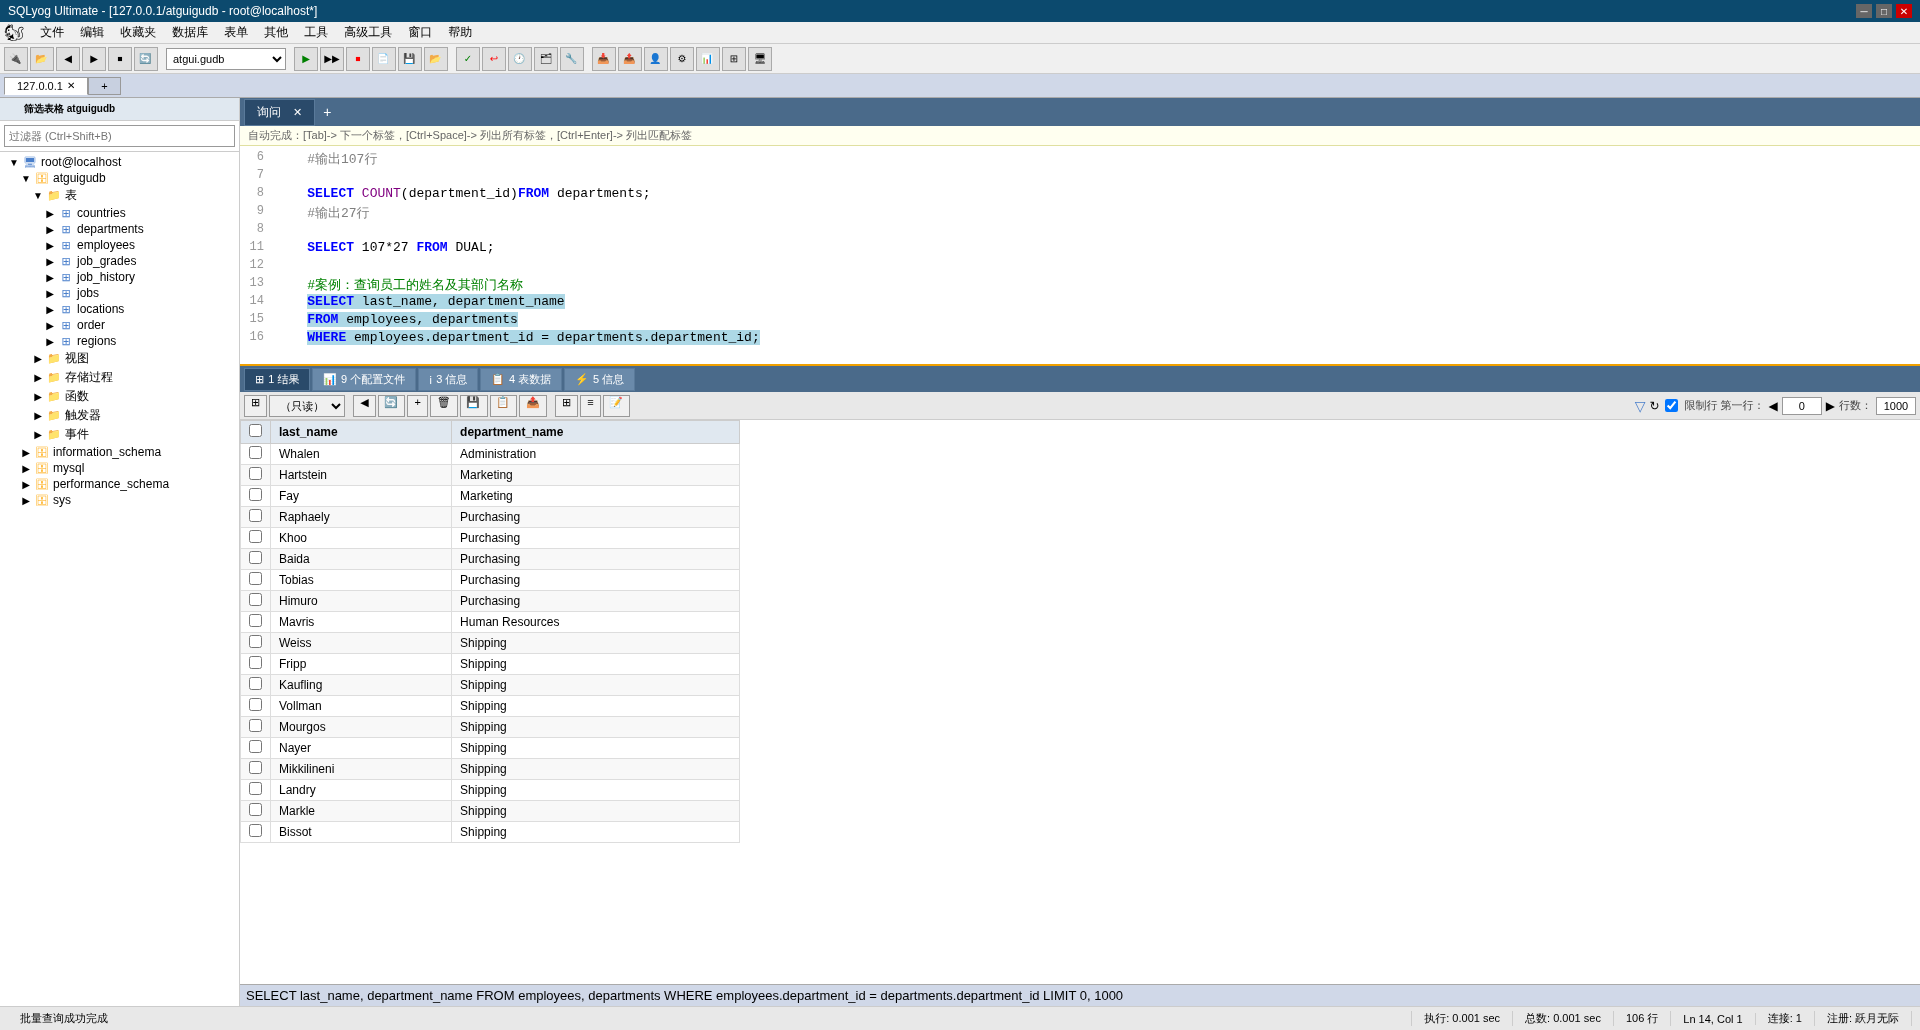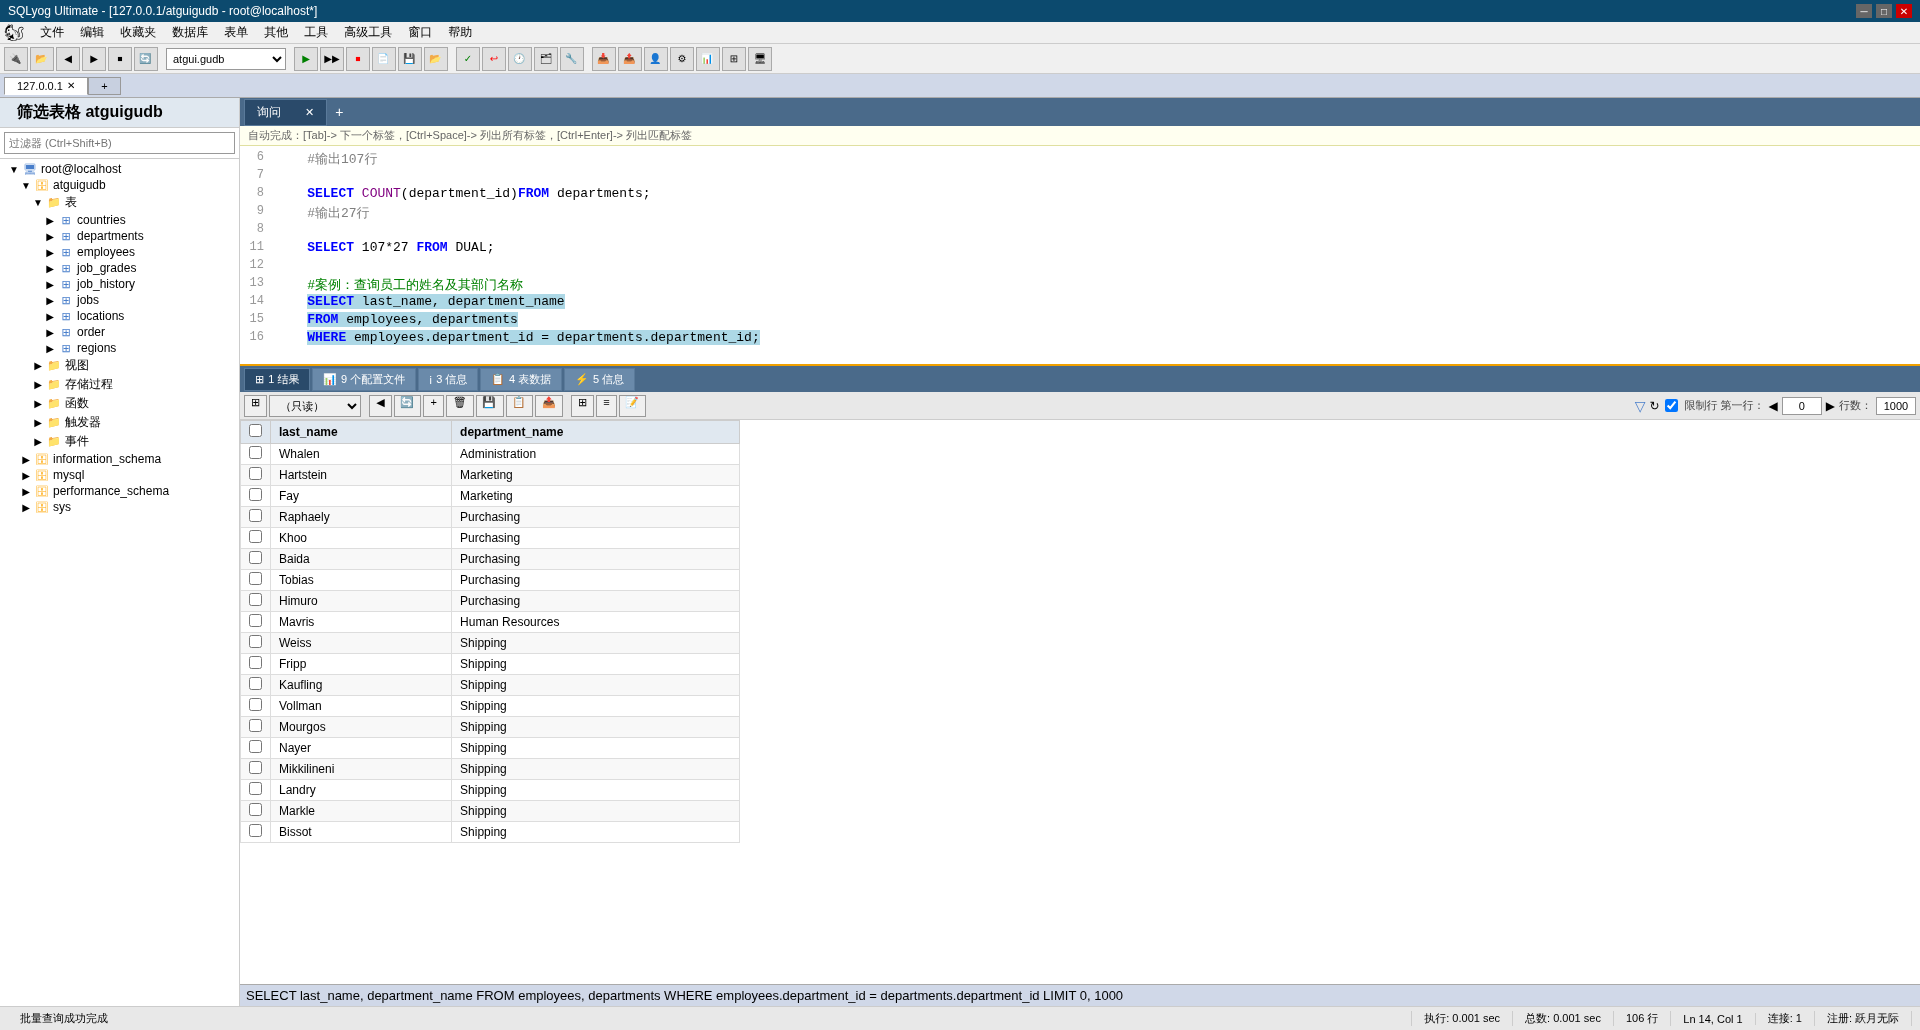--- a/index.html
+++ b/index.html
@@ -41,21 +41,21 @@
     .tree-icon { width: 16px; height: 14px; display: inline-flex; align-items: center; justify-content: center; margin-right: 3px; font-size: 11px; }
     .icon-db { color: #ffa500; }
     .icon-table { color: #4a7fcb; }
     .icon-folder { color: #f0c040; }
 
     
     #editor-area { flex: 1; display: flex; flex-direction: column; background: #fff; }
     
     
     #query-tab-bar { background: #4a6a8a; height: 28px; display: flex; align-items: center; padding: 0 4px; }
-    .query-tab { background: #6a8aaa; color: #fff; padding: 4px 12px; font-size: 12px; cursor: pointer; border: 1px solid #5a7a9a; display: flex; align-items: center; gap: 24px; }
+    .query-tab { background: #6a8aaa; color: #fff; padding: 4px 12px; font-size: 12px; cursor: pointer; border: 1px solid #5a7a9a; display: flex; align-items: center; gap: 12px; }
     .query-tab.active { background: #2a4a6a; }
     .tab-plus { color: #fff; padding: 4px 8px; cursor: pointer; font-size: 14px; }
 
     
     #autocomplete-bar { background: #fffff0; border-bottom: 1px solid #e0e0a0; padding: 2px 8px; font-size: 11px; color: #666; }
 
     
     #sql-editor { flex: 0 0 220px; background: #fff; overflow: auto; font-family: 'Courier New', monospace; font-size: 13px; padding: 4px 0; border-bottom: 2px solid #f0a000; }
     .sql-line { display: flex; align-items: flex-start; min-height: 18px; }
     .sql-line-num { width: 32px; text-align: right; padding-right: 8px; color: #999; font-size: 12px; flex-shrink: 0; user-select: none; }
@@ -96,21 +96,21 @@
 
     
     #sql-status { background: #d0d8e8; height: 22px; display: flex; align-items: center; padding: 0 6px; border-top: 1px solid #aaa; font-size: 13px; }
 
     
     ::-webkit-scrollbar { width: 12px; height: 12px; }
     ::-webkit-scrollbar-track { background: #f0f0f0; }
     ::-webkit-scrollbar-thumb { background: #aaa; border: 1px solid #888; }
 
     
-    #sidebar-header { background: #e0e8f0; padding: 4px 17px; font-size: 16px; font-weight: bold; border-bottom: 1px solid #ccc; }
+    #sidebar-header { background: #e0e8f0; padding: 4px 24px; font-size: 10px; font-weight: bold; border-bottom: 1px solid #ccc; }
   </style>
 </head>
 <body>
 
 <div id="title-bar">
   <span>SQLyog Ultimate - [127.0.0.1/atguigudb - root@localhost*]</span>
   <div style="display:flex;gap:4px;">
     <div class="ctrl-btn">─</div>
     <div class="ctrl-btn">□</div>
     <div class="ctrl-btn" style="background:#c00;">✕</div>
@@ -393,21 +393,21 @@
           <span>4 表数据</span>
         </div>
         <div class="result-tab">
           <span style="color:#f0c000;">⚡</span>
           <span>5 信息</span>
         </div>
       </div>
 
       <div id="result-toolbar">
         <div class="rt-btn">⊞</div>
-        <select class="rt-btn" style="width:92px;">
+        <select class="rt-btn" style="width:76px;">
           <option>（只读）</option>
         </select>
         <div class="tb-sep"></div>
         <div class="rt-btn">◀</div>
         <div class="rt-btn">🔄</div>
         <div class="rt-btn">+</div>
         <div class="rt-btn">🗑</div>
         <div class="rt-btn">💾</div>
         <div class="rt-btn">📋</div>
         <div class="rt-btn">📤</div>

